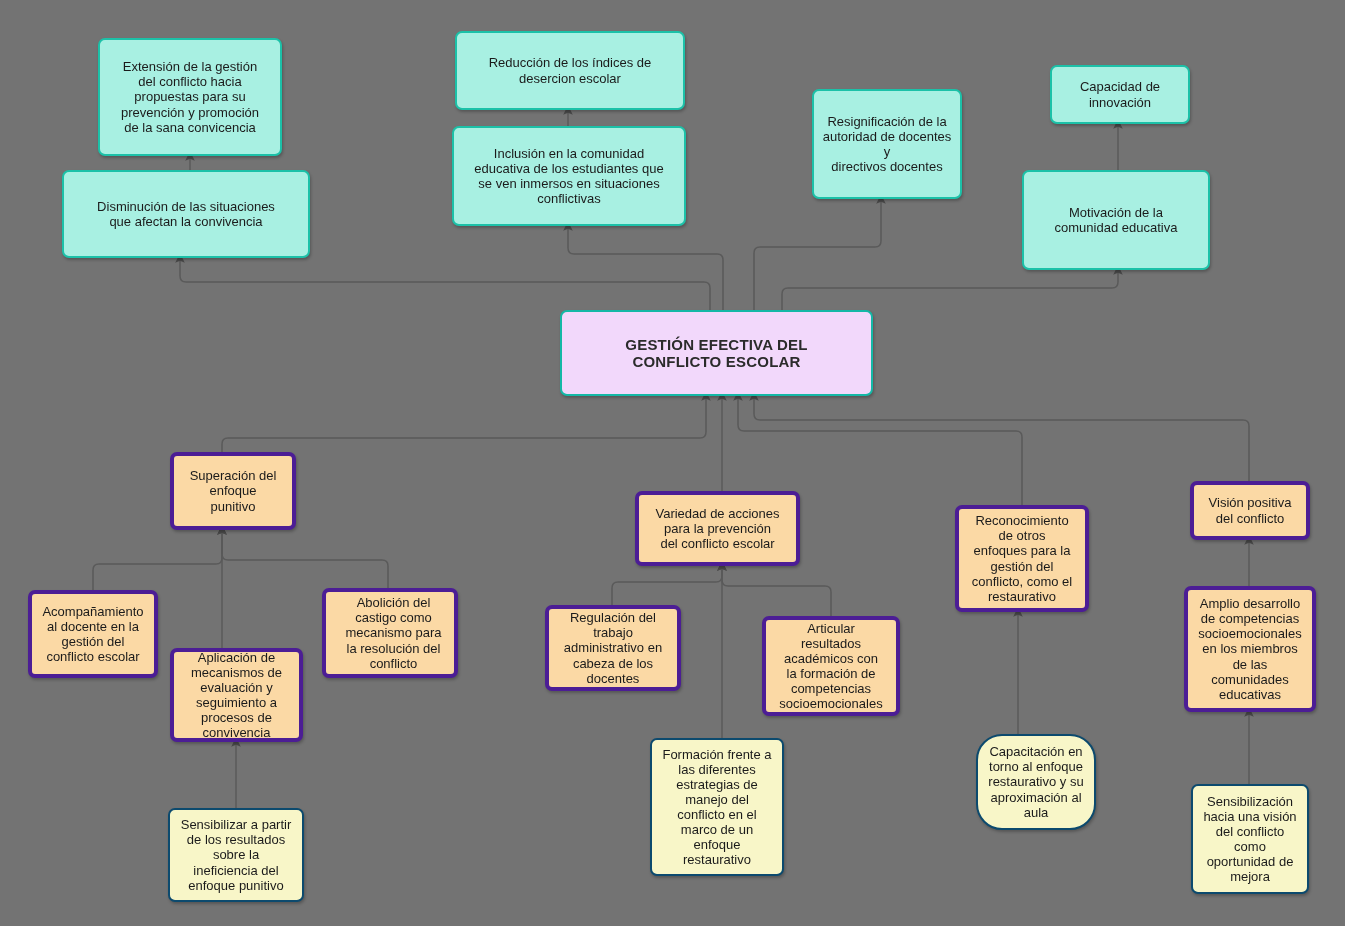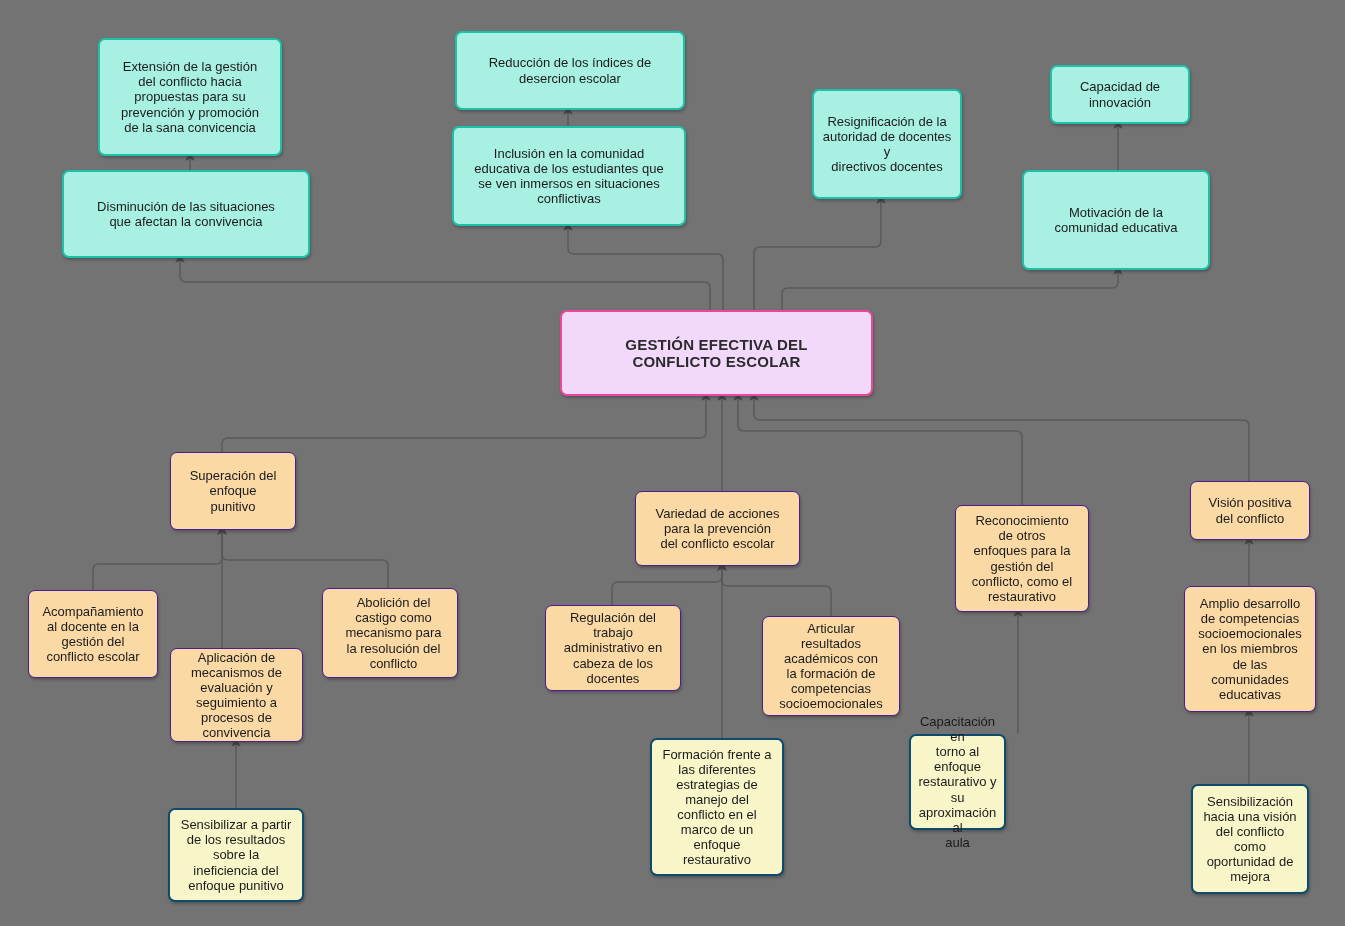--- a/index.html
+++ b/index.html
@@ -45,29 +45,29 @@
     width: 100%;
     white-space: pre-line;
   }
   .n-teal {
     background: #a8f0e2;
     border: 2px solid #1cc1a8;
     font-size: 13px;
   }
   .n-center {
     background: #f2d8fb;
-    border: 2px solid #ec4899;
+    border: 2px solid #14b8a6;
     font-size: 15px;
     font-weight: bold;
     letter-spacing: 0.2px;
     color: #2b2b2b;
   }
   .n-orange {
     background: #fbd9a5;
-    border: 1px solid #4c1d95;
+    border: 4px solid #4c1d95;
     font-size: 13px;
   }
   .n-yellow {
     background: #f8f6c8;
     border: 2px solid #0c4a6e;
     font-size: 13px;
   }
 </style>
 </head>
 <body>
@@ -261,21 +261,21 @@
     <span class="txt">Formación frente a
 las diferentes
 estrategias de
 manejo del
 conflicto en el
 marco de un
 enfoque
 restaurativo</span>
   </div>
 
-  <div class="node n-yellow" style="left:909px; top:734px; width:97px; height:96px;">
+  <div class="node n-yellow" style="left:976px; top:734px; width:120px; height:96px;border-radius:26px;">
     <span class="txt">Capacitación en
 torno al enfoque
 restaurativo y su
 aproximación al
 aula</span>
   </div>
 
   <div class="node n-yellow" style="left:1191px; top:784px; width:118px; height:110px;">
     <span class="txt">Sensibilización
 hacia una visión

